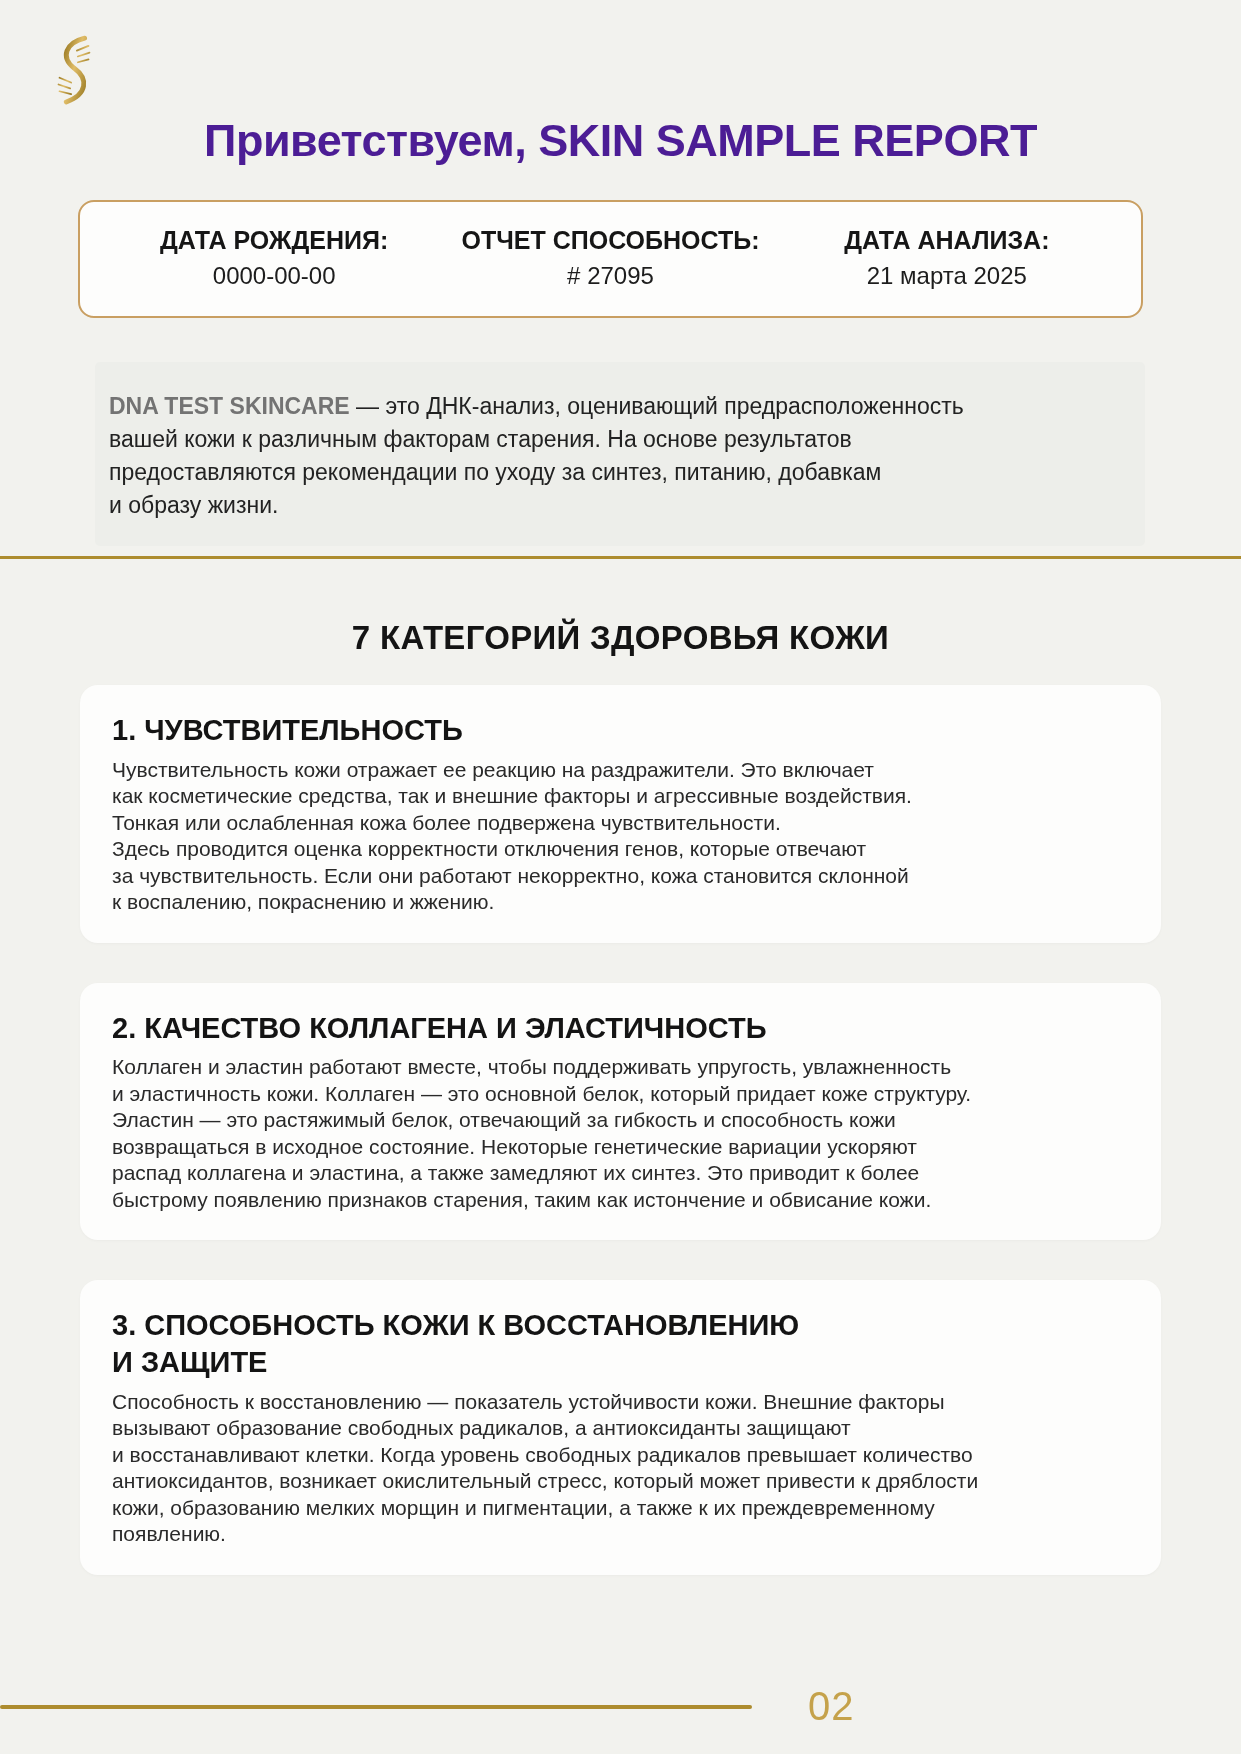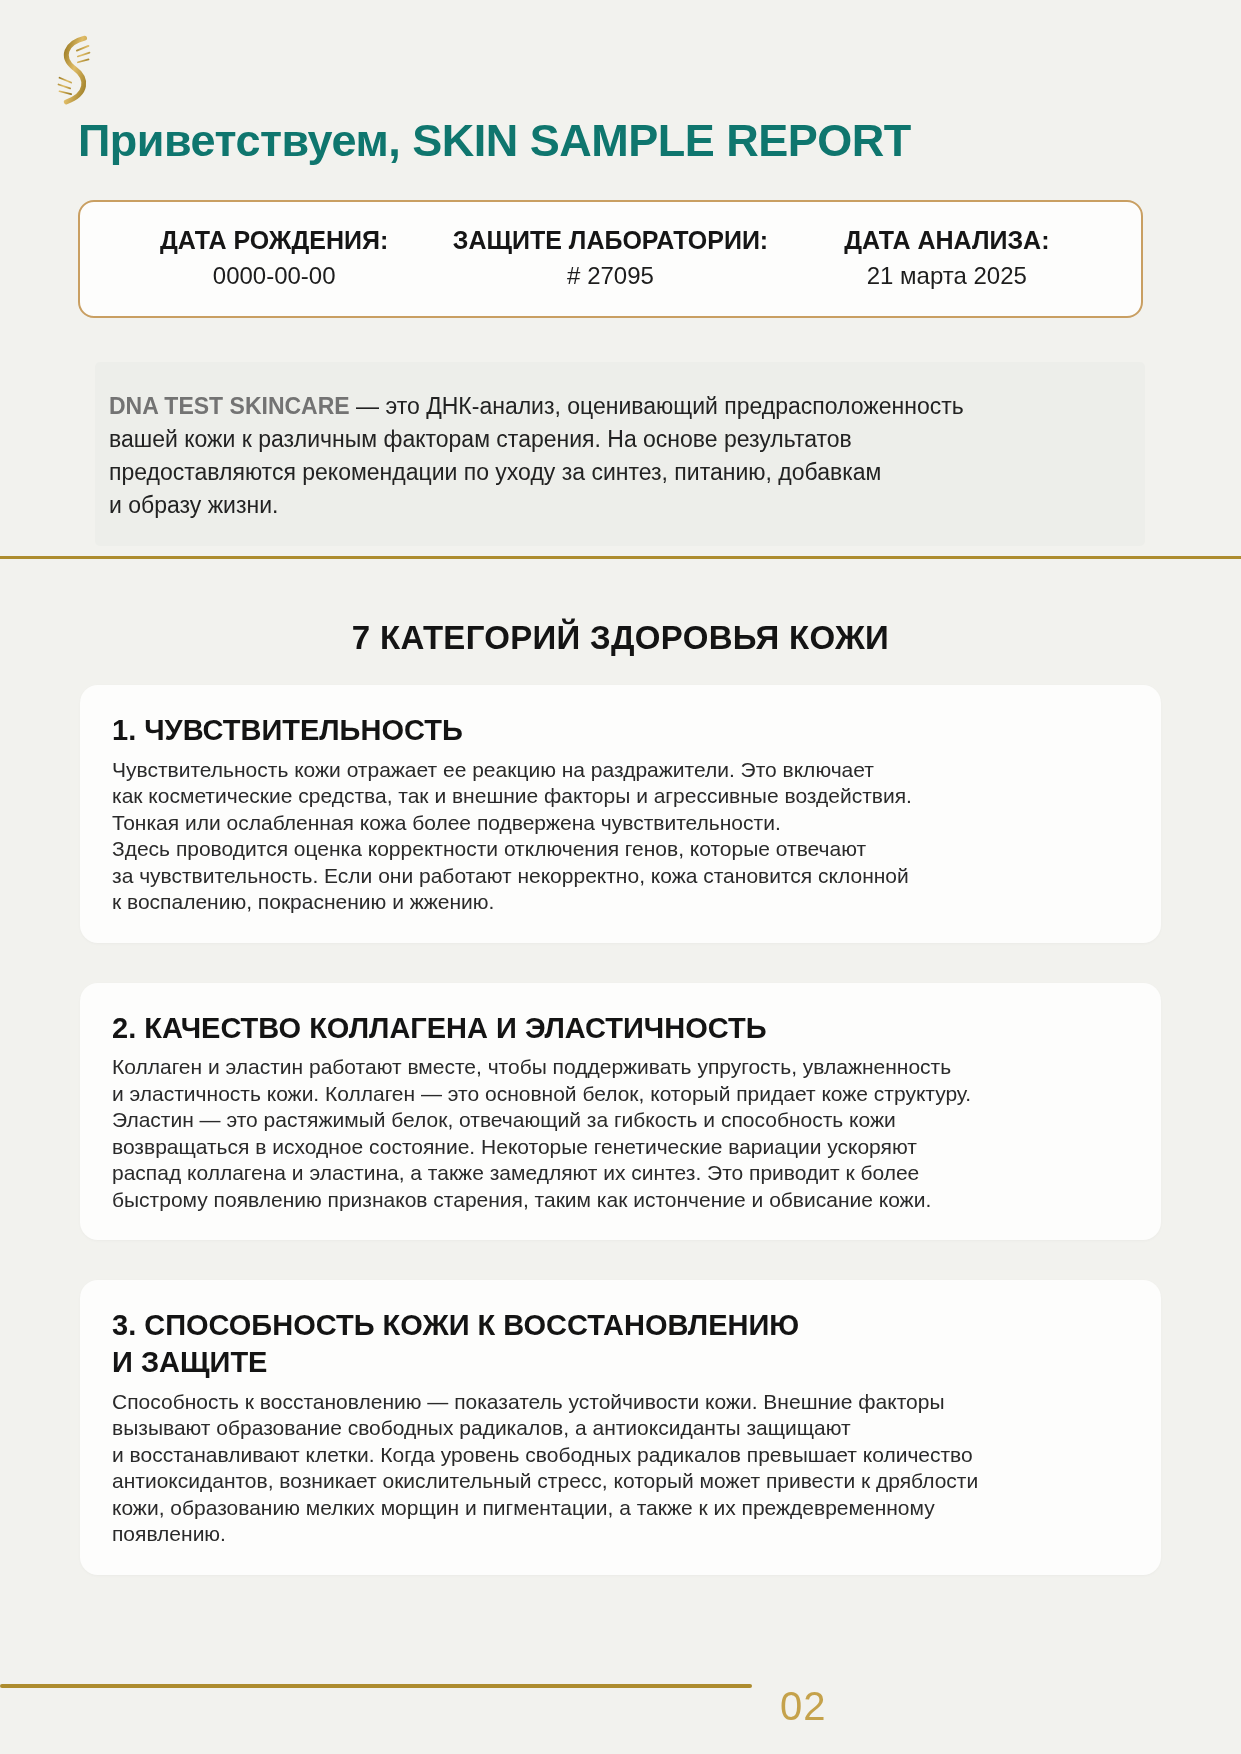--- a/index.html
+++ b/index.html
@@ -25,21 +25,22 @@
     height: 72px;
     display: block;
   }
 
   .title {
     margin-top: 10px;
     font-size: 45px;
     line-height: 1.12;
     font-weight: 800;
     letter-spacing: -0.5px;
-    color: #0f766e;
+    color: #4c1d95;
+    text-align: center;
   }
   .subtitle {
     margin-top: 14px;
     font-size: 30px;
     line-height: 1.26;
     font-weight: 700;
     color: #141414;
     white-space: pre-line;
   }
 
@@ -113,21 +114,22 @@
     color: #2a2a2a;
     white-space: pre-line;
   }
 
   .footer {
     position: absolute;
     left: 0;
     top: 1650px;
     width: 1241px;
     display: flex;
-    align-items: flex-start;
+    align-items: center;
+    gap: 28px;
   }
   .footer-line {
     width: 752px;
     height: 4px;
     background: #ad8c2e;
     border-radius: 2px;
   }
   .page-number {
     margin-left: 28px;
     font-size: 40px;
@@ -156,21 +158,21 @@
     </svg>
 
     <h1 class="title">Приветствуем, SKIN SAMPLE REPORT</h1>
 
     <div class="info-box">
       <div class="info-field">
         <div class="info-label">ДАТА РОЖДЕНИЯ:</div>
         <div class="info-value">0000-00-00</div>
       </div>
       <div class="info-field">
-        <div class="info-label">ЗАЩИТЕ ЛАБОРАТОРИИ:</div>
+        <div class="info-label">ОТЧЕТ СПОСОБНОСТЬ:</div>
         <div class="info-value"># 27095</div>
       </div>
       <div class="info-field">
         <div class="info-label">ДАТА АНАЛИЗА:</div>
         <div class="info-value">21 марта 2025</div>
       </div>
     </div>
 
     <div class="intro"><span class="intro-lead">DNA TEST SKINCARE</span><span class="intro-text"> — это ДНК-анализ, оценивающий предрасположенность
 вашей кожи к различным факторам старения. На основе результатов

